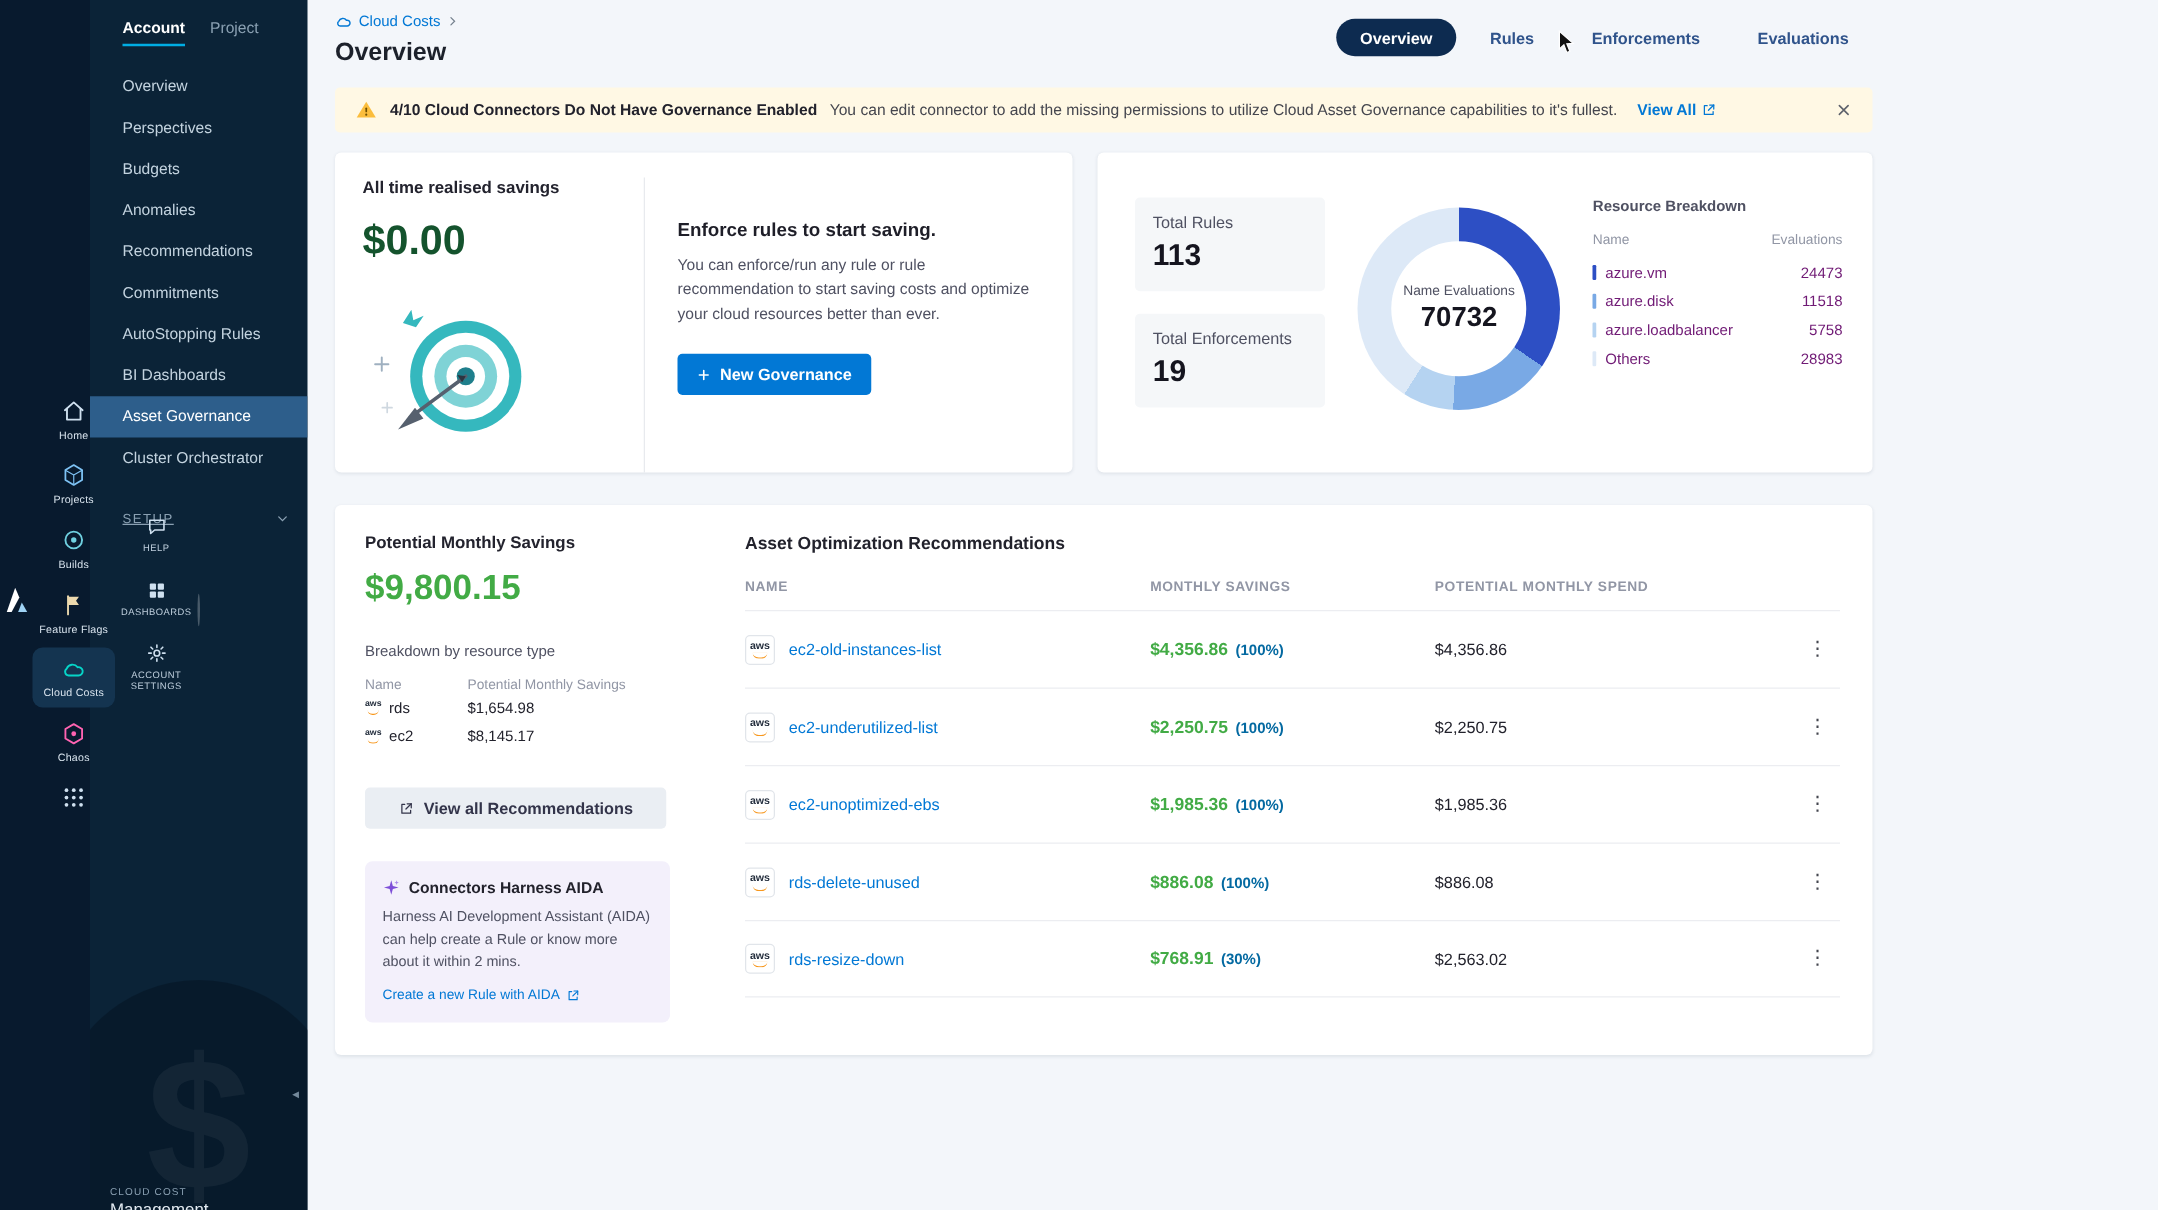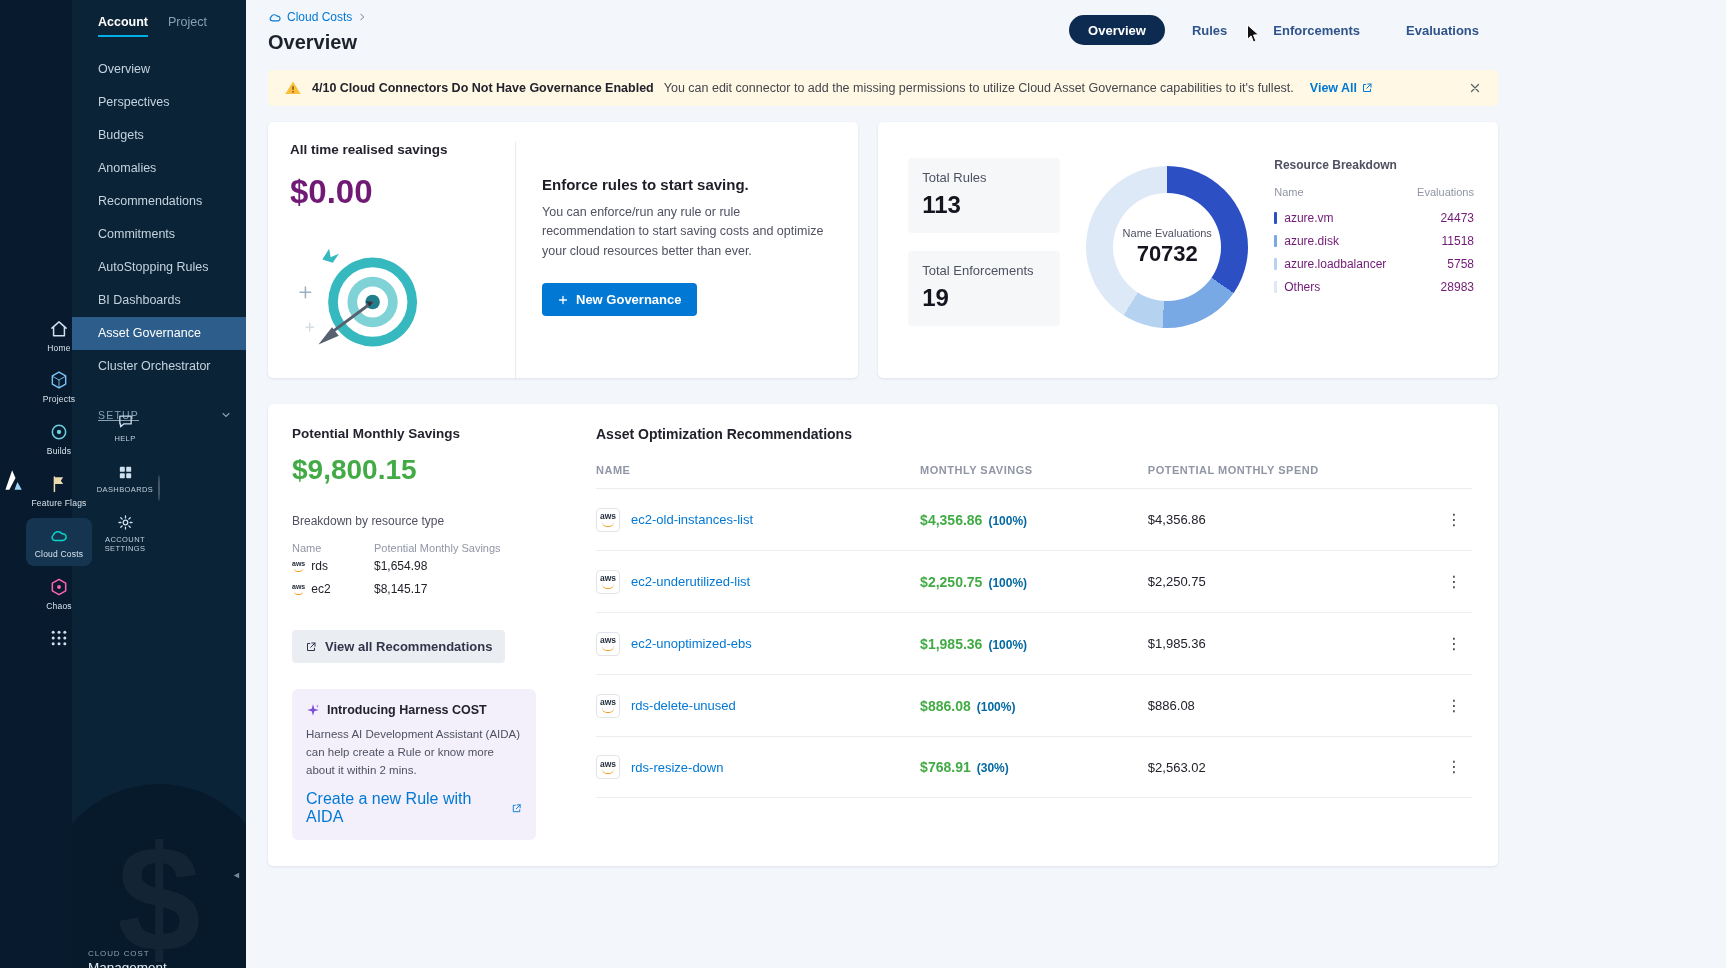--- a/index.html
+++ b/index.html
@@ -71,21 +71,21 @@
                    font-size:12.5px; font-weight:600; cursor:pointer; white-space:nowrap; }
   .banner-close { margin-left:auto; width:14px; height:14px; color:#5d616b; cursor:pointer; }
 
   
   .cards-row { margin-top:16px; width:1230px; display:grid; grid-template-columns:1fr 1.05fr; gap:20px; }
   .card { background:#ffffff; border-radius:5px; box-shadow:0 1px 3px rgba(25,40,62,.09); }
   .card-title { font-size:13.5px; font-weight:600; color:#23232e; }
 
   .savings-card { display:flex; height:256px; padding:20px 0 0 22px; position:relative; }
   .savings-left { width:226px; border-right:1px solid #e8eaee; position:relative; }
-  .savings-amount { font-size:33px; font-weight:700; color:#701a75; margin-top:16px; }
+  .savings-amount { font-size:33px; font-weight:700; color:#14532d; margin-top:16px; }
   .illus { position:absolute; left:2px; bottom:14px; }
   .savings-right { flex:1; padding:34px 28px 0 26px; }
   .cta-title { font-size:15px; font-weight:700; color:#1e1e28; }
   .cta-msg { font-size:12.5px; color:#4f5162; line-height:1.55; margin-top:10px; max-width:372px; }
   .btn-primary { margin-top:22px; display:inline-flex; align-items:center; gap:7px; background:#0278d5;
                  color:#fff; border:none; border-radius:4px; padding:9px 15px; font-size:13px; font-weight:700;
                  font-family:inherit; cursor:pointer; }
   .btn-primary .icon { color:#fff; }
 
   .stats-card { display:flex; gap:26px; height:256px; padding:20px 22px 0 30px; }
@@ -108,27 +108,27 @@
 
   
   .bottom-card { margin-top:26px; width:1230px; display:flex; padding:22px 0 26px; margin-bottom:30px; }
   .left-col { flex:0 0 302px; padding:0 24px; }
   .pm-amount { font-size:28px; font-weight:700; color:#42ab45; margin-top:13px; }
   .pm-sub { font-size:12px; color:#4f5162; margin-top:28px; }
   .pm-header { display:grid; grid-template-columns:82px 1fr; font-size:11px; color:#9196a5; margin-top:14px; }
   .pm-row { display:grid; grid-template-columns:82px 1fr; align-items:center; height:23px; font-size:12px; color:#22222c; }
   .pm-name-cell { display:flex; align-items:center; gap:6px; }
   .btn-secondary { margin-top:30px; display:inline-flex; align-items:center; gap:8px; background:#eaeef3;
-                   color:#33344a; border:none; border-radius:4px; padding:9px 13px; font-size:13px; font-weight:600;
+                   color:#33344a; border:none; border-radius:4px; padding:9px 27px; font-size:13px; font-weight:600;
                    font-family:inherit; cursor:pointer; }
   .aida-promo { margin-top:26px; background:#f3f0fb; border-radius:6px; padding:14px; width:244px; }
   .promo-head { display:flex; align-items:center; gap:7px; }
   .promo-title { font-size:12.5px; font-weight:700; color:#22222c; }
   .promo-msg { font-size:11.5px; color:#4f5162; line-height:1.55; margin-top:9px; }
-  .promo-link { display:inline-flex; align-items:center; gap:5px; margin-top:11px; font-size:16px;
+  .promo-link { display:inline-flex; align-items:center; gap:5px; margin-top:11px; font-size:11px;
                 color:#0278d5; cursor:pointer; }
 
   .right-col { flex:1; padding:0 26px; }
   .rec-title { font-size:14px; font-weight:600; color:#22222c; }
   .rec-header { display:grid; grid-template-columns:37% 26% 28% 1fr; margin-top:22px; padding-bottom:12px;
                 font-size:11px; font-weight:700; letter-spacing:.5px; color:#9196a5; }
   .rec-row { display:grid; grid-template-columns:37% 26% 28% 1fr; align-items:center; height:62px;
              border-top:1px solid #ecedf1; }
   .rec-row:last-child { border-bottom:1px solid #ecedf1; }
   .rec-name-cell { display:flex; align-items:center; gap:11px; }
@@ -481,21 +481,21 @@
             <span>View all Recommendations</span>
           </button>
           <div class="aida-promo">
             <div class="promo-head">
               <span class="icon i14">
                   <svg viewBox="0 0 24 24" width="100%" height="100%">
                     <path d="M12 2l2.2 7.8L22 12l-7.8 2.2L12 22l-2.2-7.8L2 12l7.8-2.2z" fill="#7d4ed8"></path>
                     <path d="M19.4 2.2l.8 2.3 2.3.8-2.3.8-.8 2.3-.8-2.3-2.3-.8 2.3-.8z" fill="#a98ae8"></path>
                   </svg>
                 </span>
-              <span class="promo-title">Introducing Harness COST</span>
+              <span class="promo-title">Connectors Harness AIDA</span>
             </div>
             <p class="promo-msg">Harness AI Development Assistant (AIDA) can help create a Rule or know more about it within 2 mins.</p>
             <a class="promo-link">
               <span>Create a new Rule with AIDA</span>
               <span class="icon i11">
                   <svg viewBox="0 0 24 24" width="100%" height="100%" fill="none" stroke="currentColor" stroke-width="2" stroke-linecap="round" stroke-linejoin="round">
                     <path d="M9.5 5H5v14h14v-4.5"></path>
                     <path d="M13.5 4H20v6.5"></path>
                     <path d="M20 4l-8.5 8.5"></path>
                   </svg>

